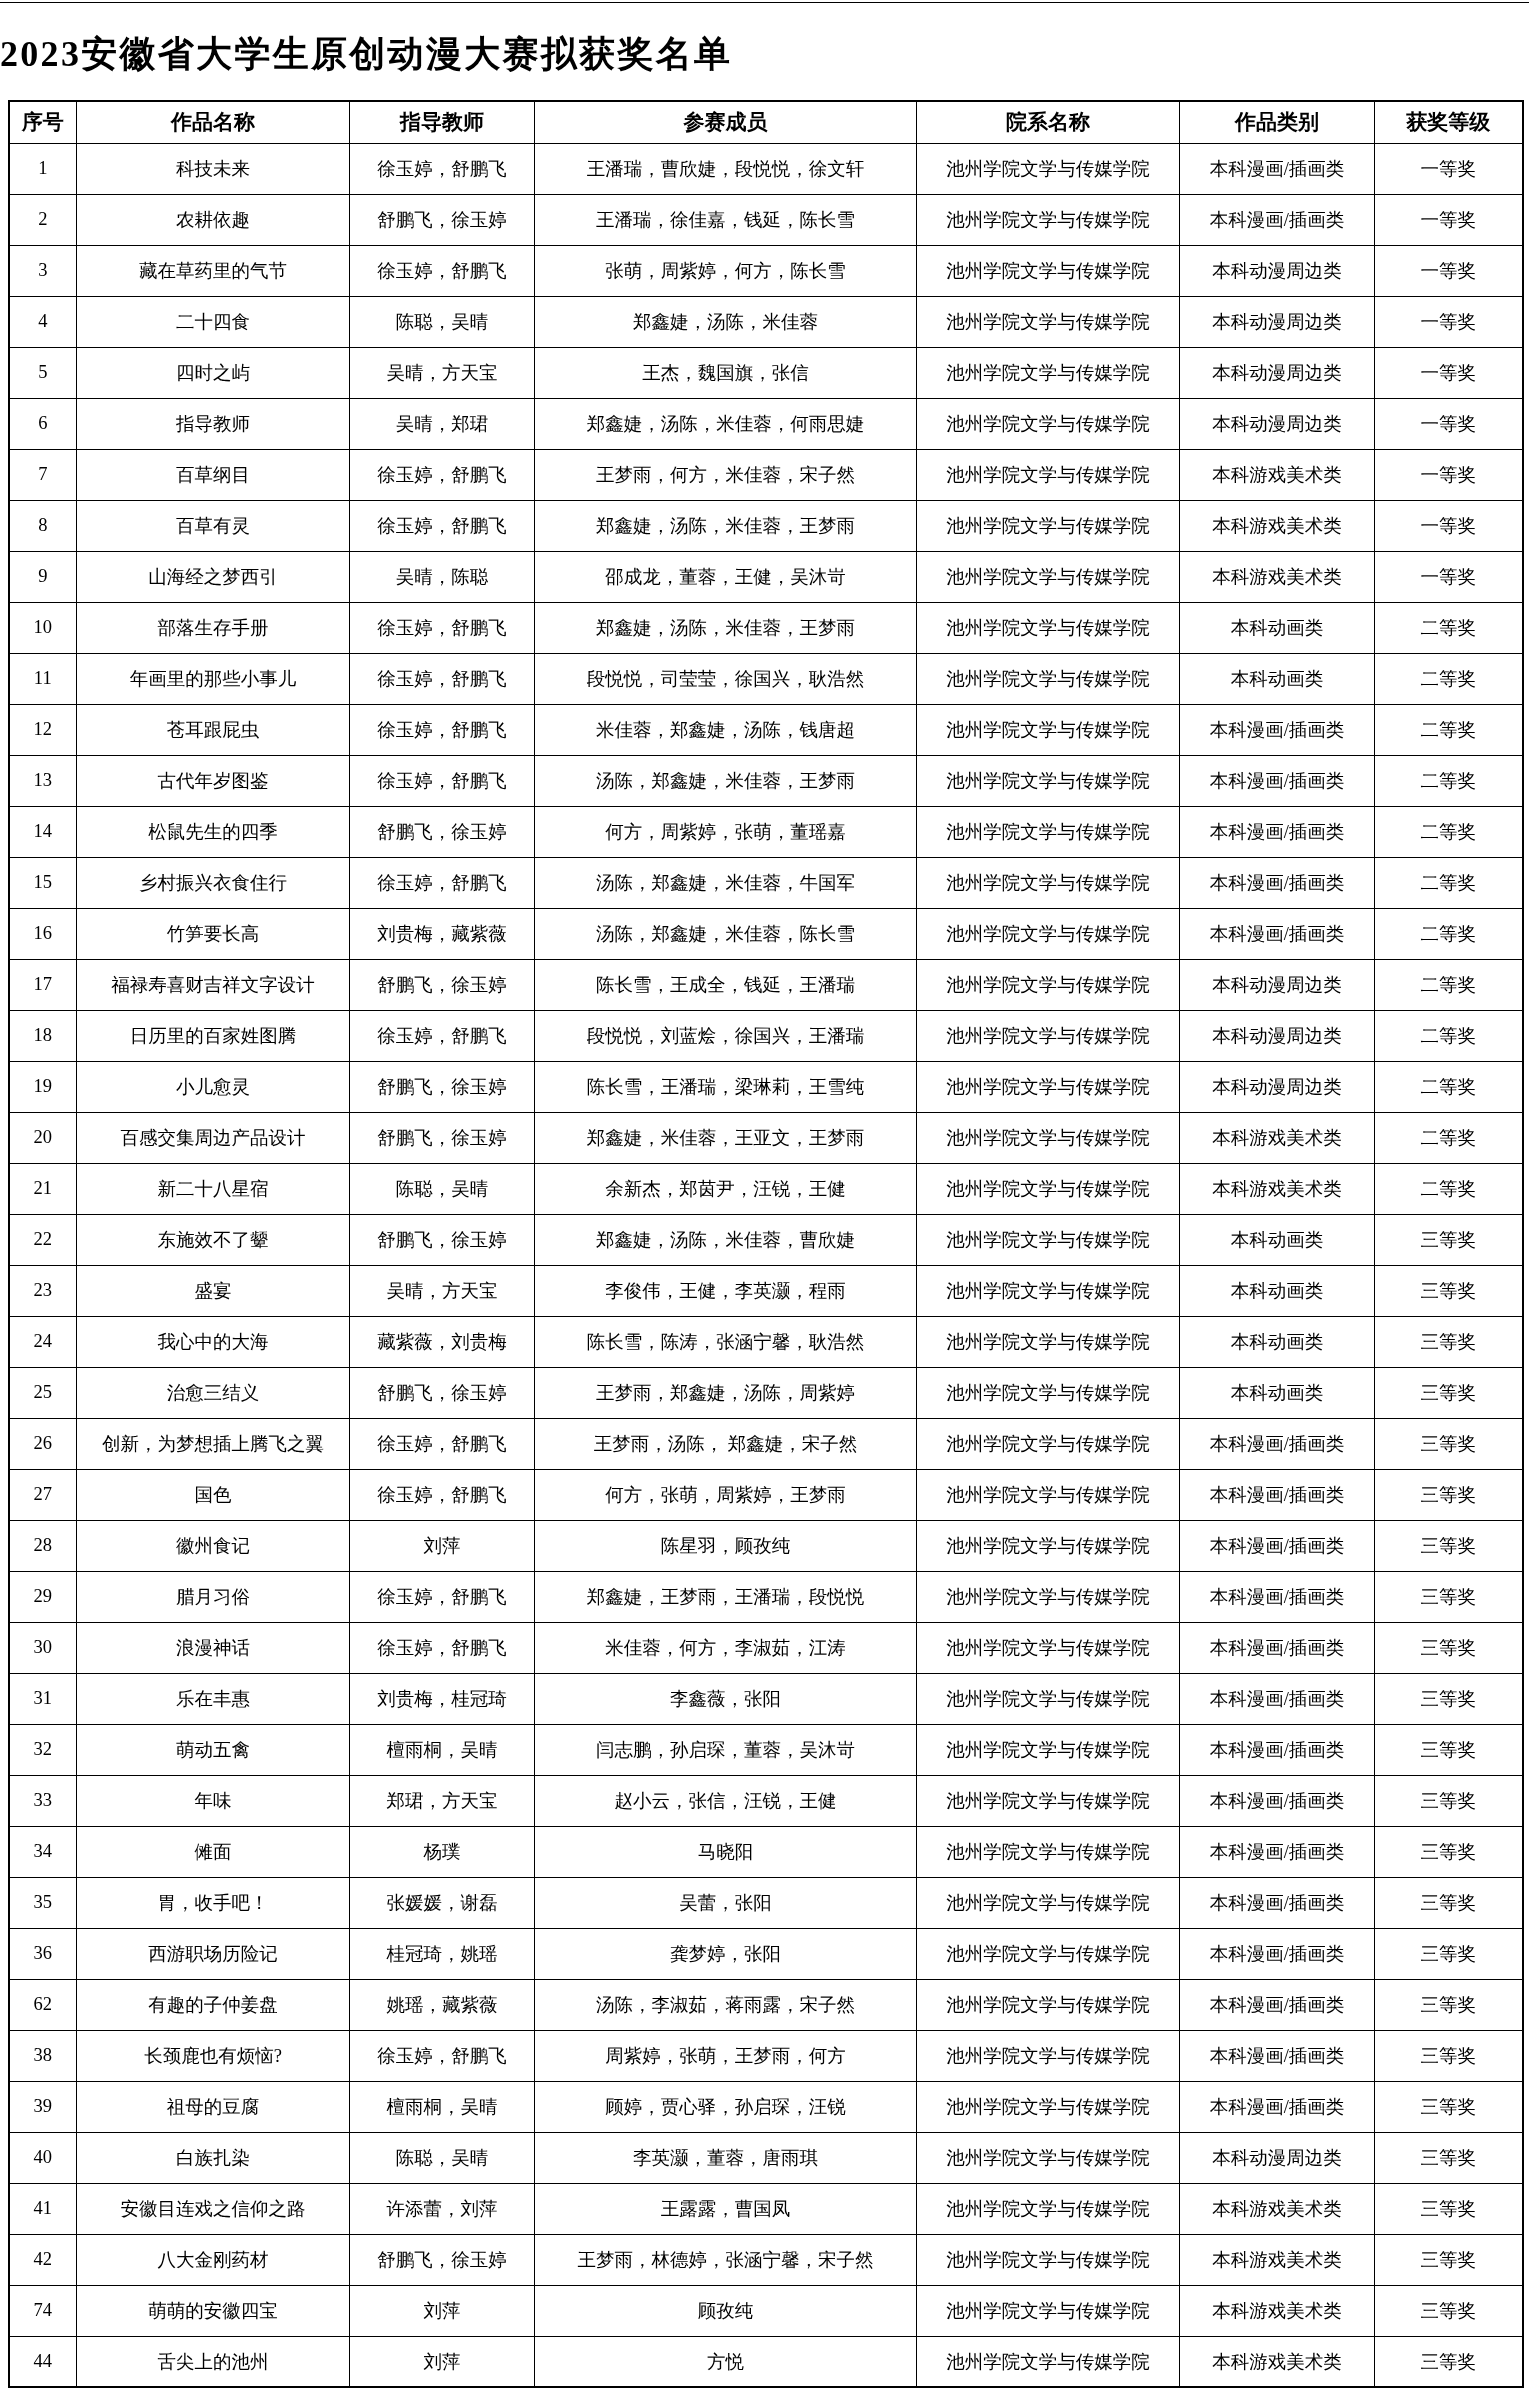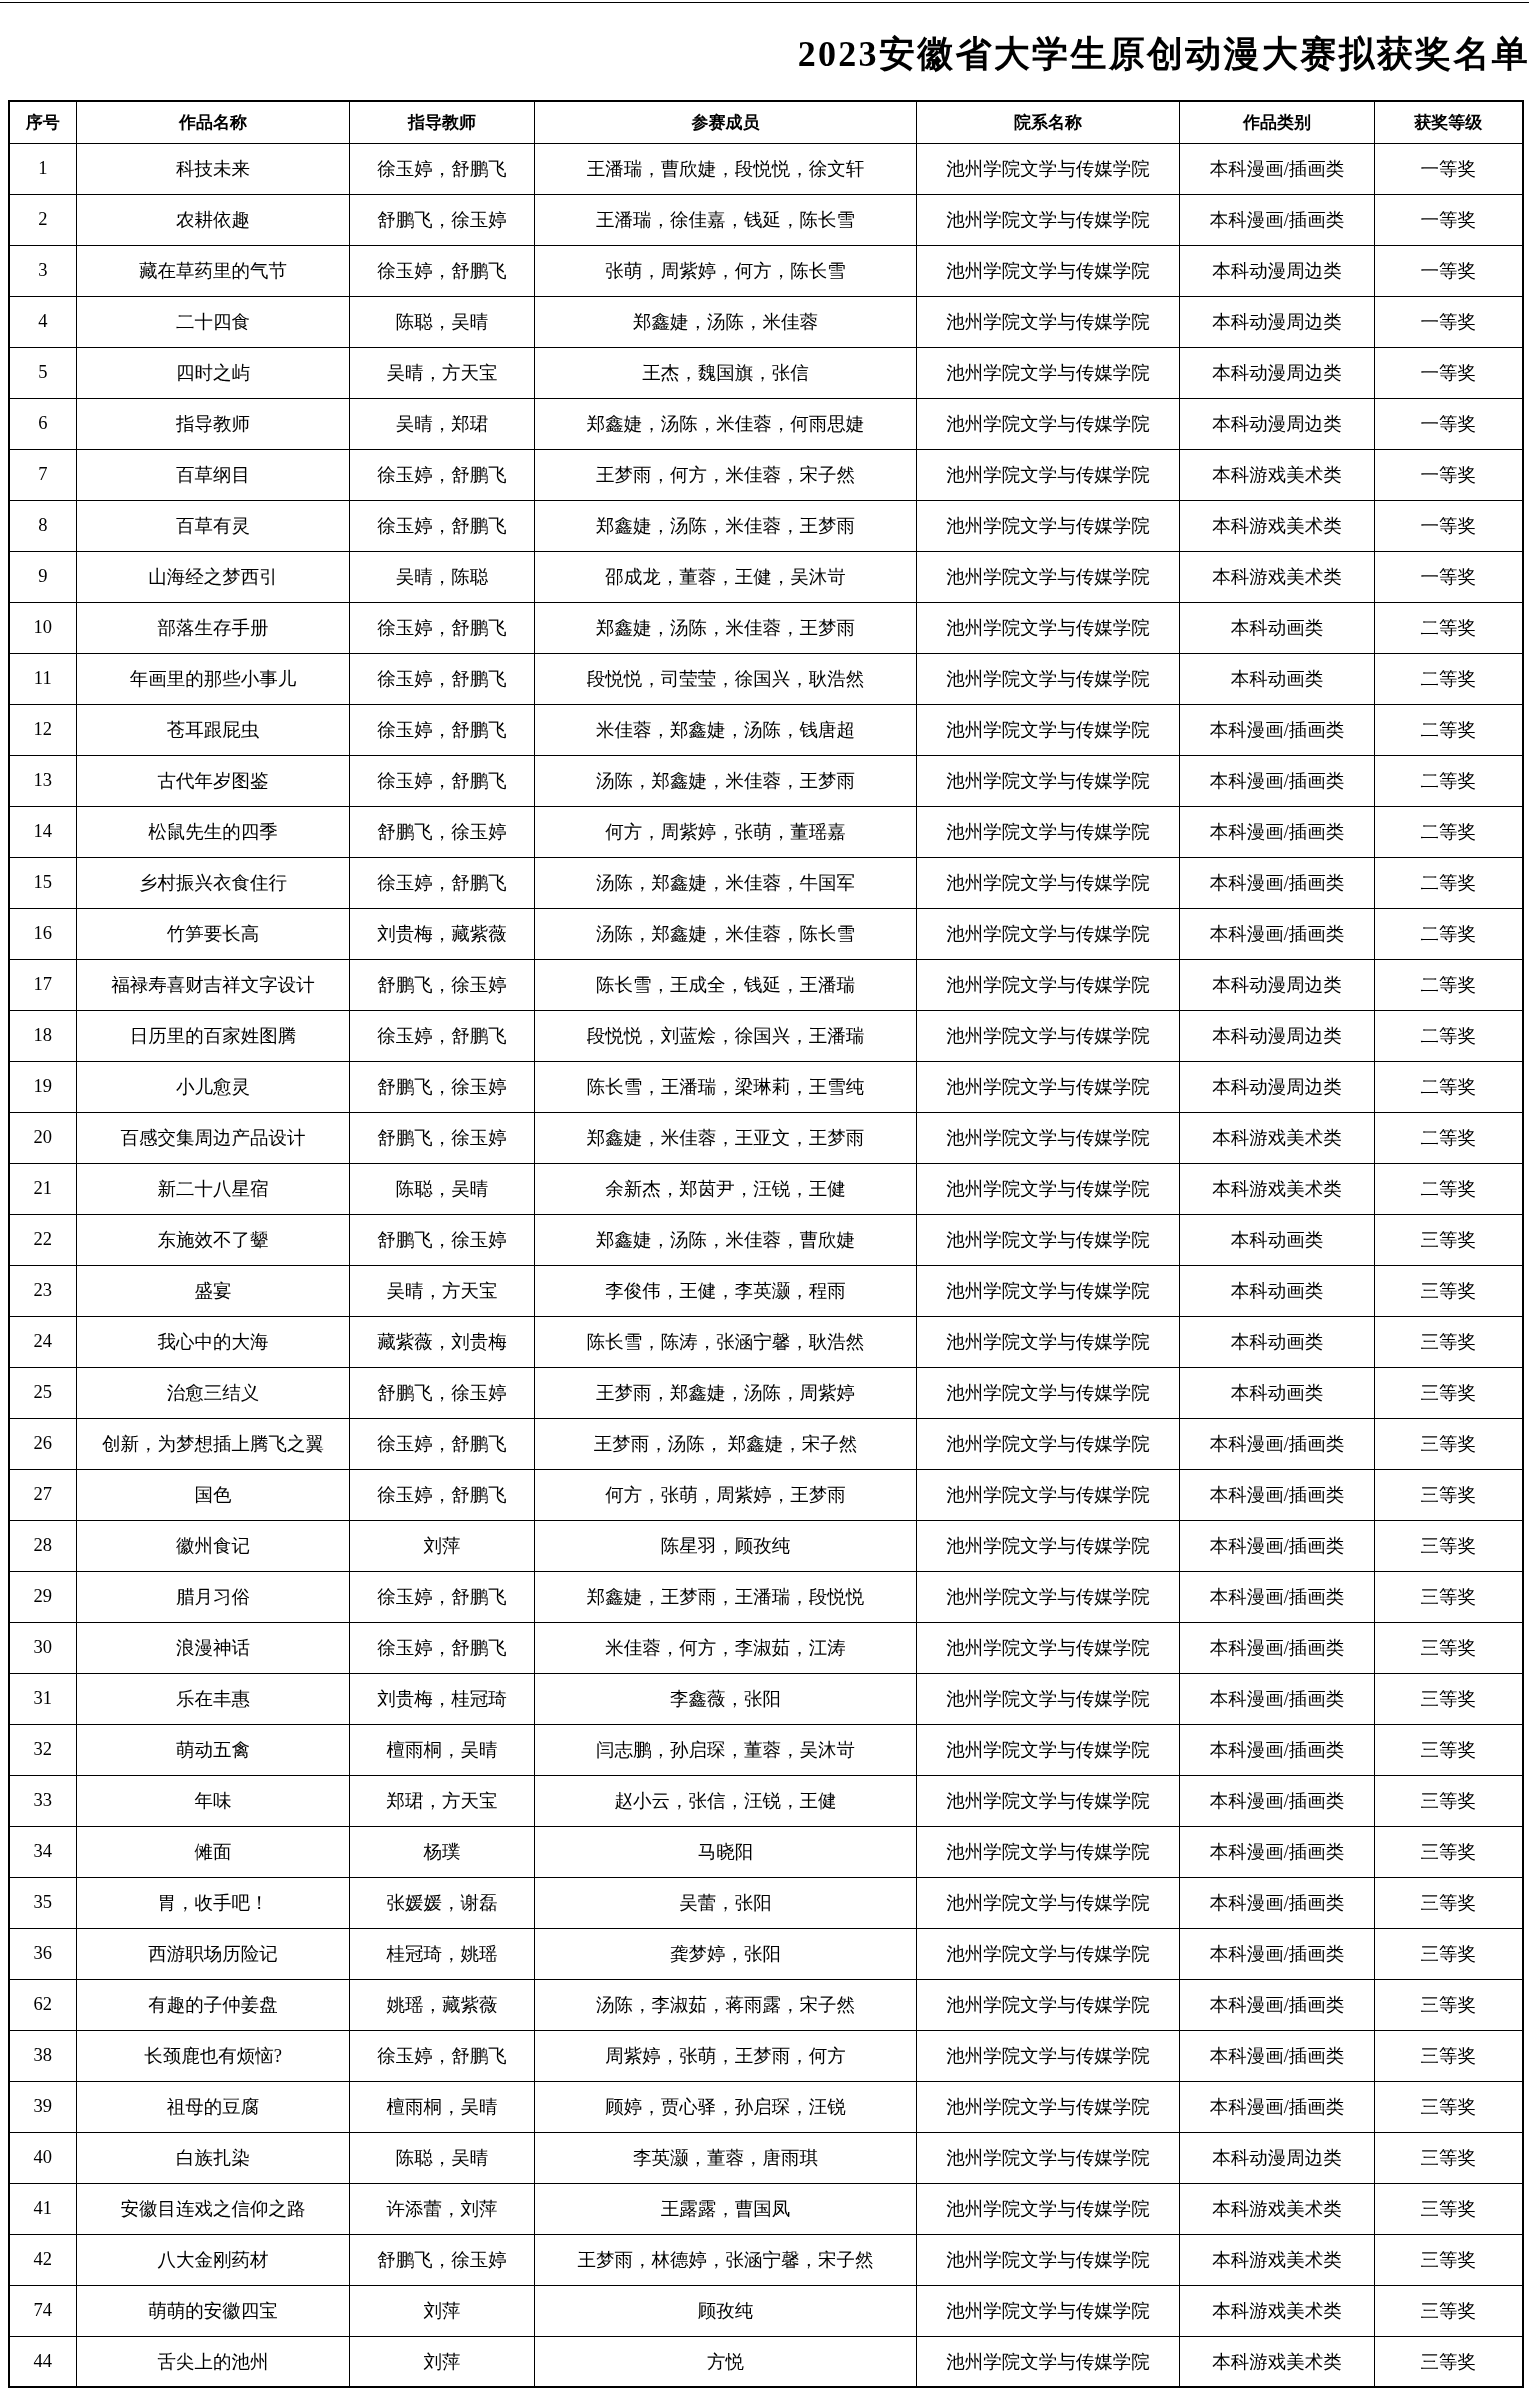--- a/index.html
+++ b/index.html
@@ -14,21 +14,21 @@
   }
   .top-bar {
     position: absolute;
     top: 1.7px; left: 0;
     width: 1530px; height: 1.7px;
     background: #000000;
   }
   .title {
     padding-top: 30px;
     padding-bottom: 21px;
-    text-align: right;
+    text-align: left;
     font-size: 36px;
     font-weight: bold;
     letter-spacing: 2.3px;
     white-space: nowrap;
   }
   table.award-table {
     border-collapse: collapse;
     table-layout: fixed;
     width: 1514px;
     margin-left: 7.5px;
@@ -41,21 +41,21 @@
     border-bottom: 1.7px solid #000000;
     text-align: center;
     vertical-align: middle;
     padding: 0 2.3px;
     overflow: hidden;
     white-space: nowrap;
   }
   .award-table thead tr { height: 42px; }
   .award-table tbody tr { height: 51px; }
   .award-table th {
-    font-size: 17px;
+    font-size: 21px;
     font-weight: bold;
   }
   .award-table td {
     font-size: 18.5px;
     font-weight: normal;
   }
 </style>
 </head>
 <body>
 

